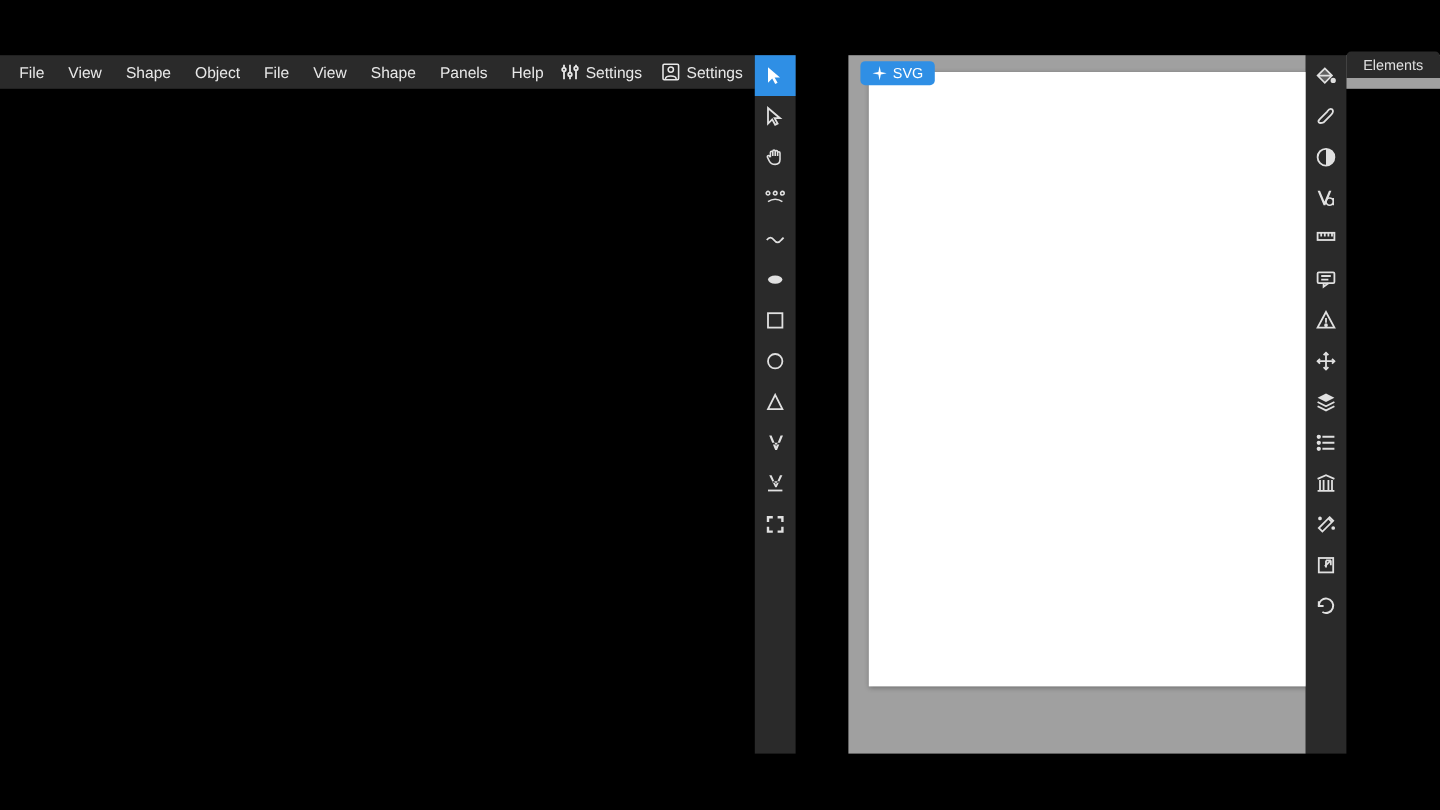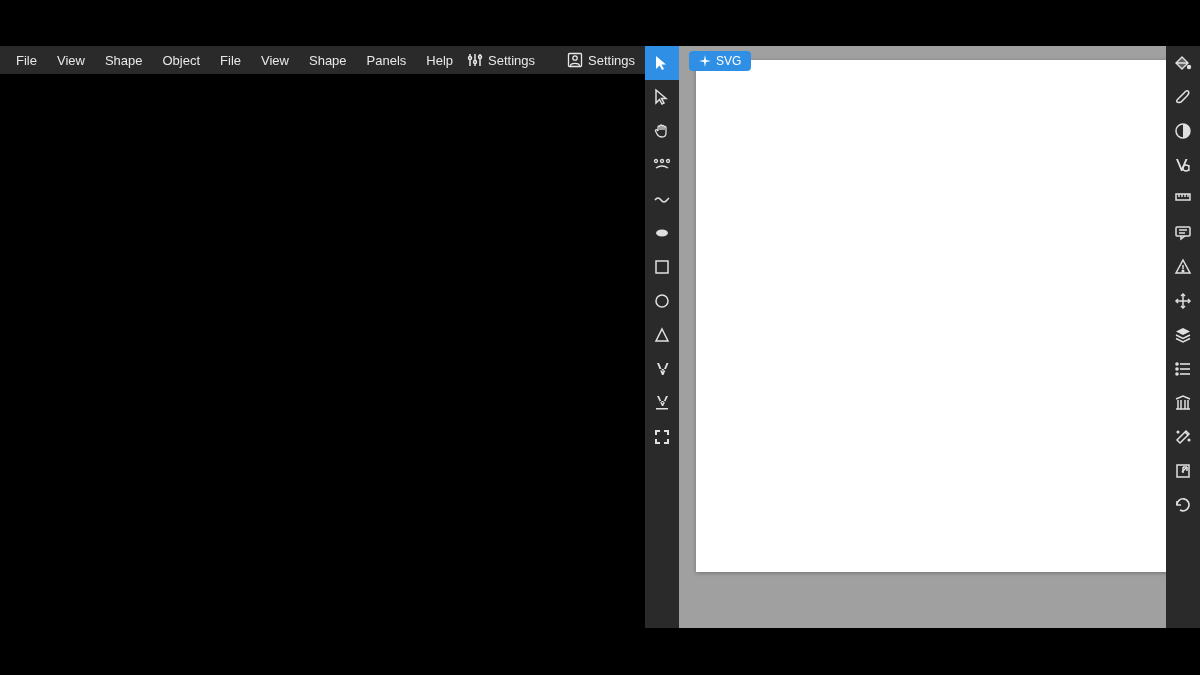--- a/index.html
+++ b/index.html
@@ -28,21 +28,21 @@
       padding: 0 6px;
       color: #e8e8e8;
       font-size: 13px;
     }
     .menu-left { display: flex; gap: 0; }
     .menu-item {
       padding: 5px 10px;
       cursor: pointer;
     }
     .spacer { flex: 1; }
-    .menu-right { display: flex; align-items: center; gap: 24px; }
+    .menu-right { display: flex; align-items: center; gap: 8px; }
     .right-group {
       display: flex;
       align-items: center;
       gap: 5px;
       padding: 0 4px;
       cursor: pointer;
     }
     .main-area {
       flex: 1;
       display: flex;
@@ -64,20 +64,21 @@
       cursor: pointer;
       color: #e0e0e0;
     }
     .tool-btn.active { background: #2f8fe5; color: #fff; }
     .tool-btn svg { width: 18px; height: 18px; }
     .workspace {
       flex: 1;
       background: #a0a0a0;
       position: relative;
       overflow: hidden;
+      margin-left: 44px;
     }
     .canvas-tab {
       position: absolute;
       top: 5px;
       left: 10px;
       background: #2f8fe5;
       color: #fff;
       border-radius: 4px;
       padding: 3px 10px;
       display: flex;
@@ -331,13 +332,18 @@
       </div>
       <div class="tool-btn">
         <svg viewBox="0 0 18 18" fill="none" stroke="currentColor" stroke-width="1.6">
             <path d="M3 9 A6 6 0 1 1 6 14"></path>
             <path d="M3 5 L3 9 L7 9"></path>
           </svg>
       </div>
     </div>
   </div>
 
+  <div class="bottom-bar">
+    <div class="elements-tab">
+      <span>Elements</span>
+    </div>
+  </div>
 </div>
 
 </body></html>

